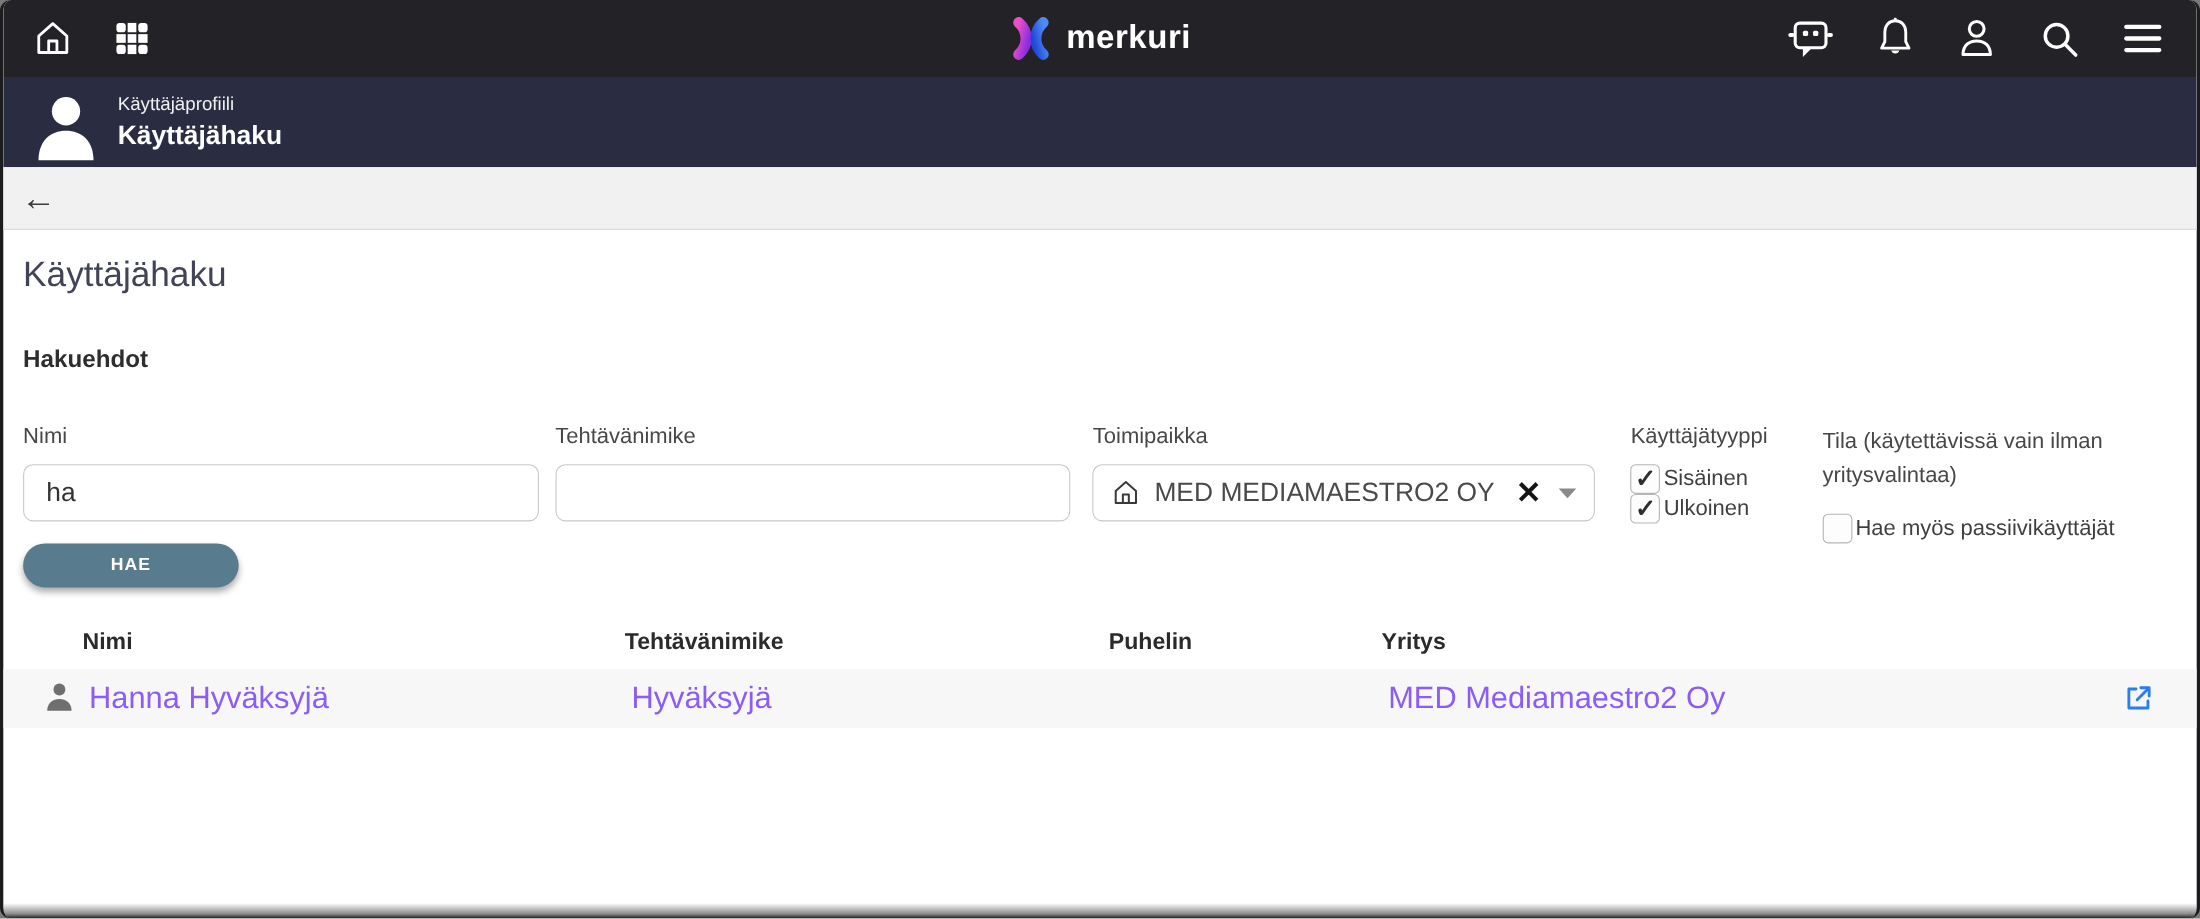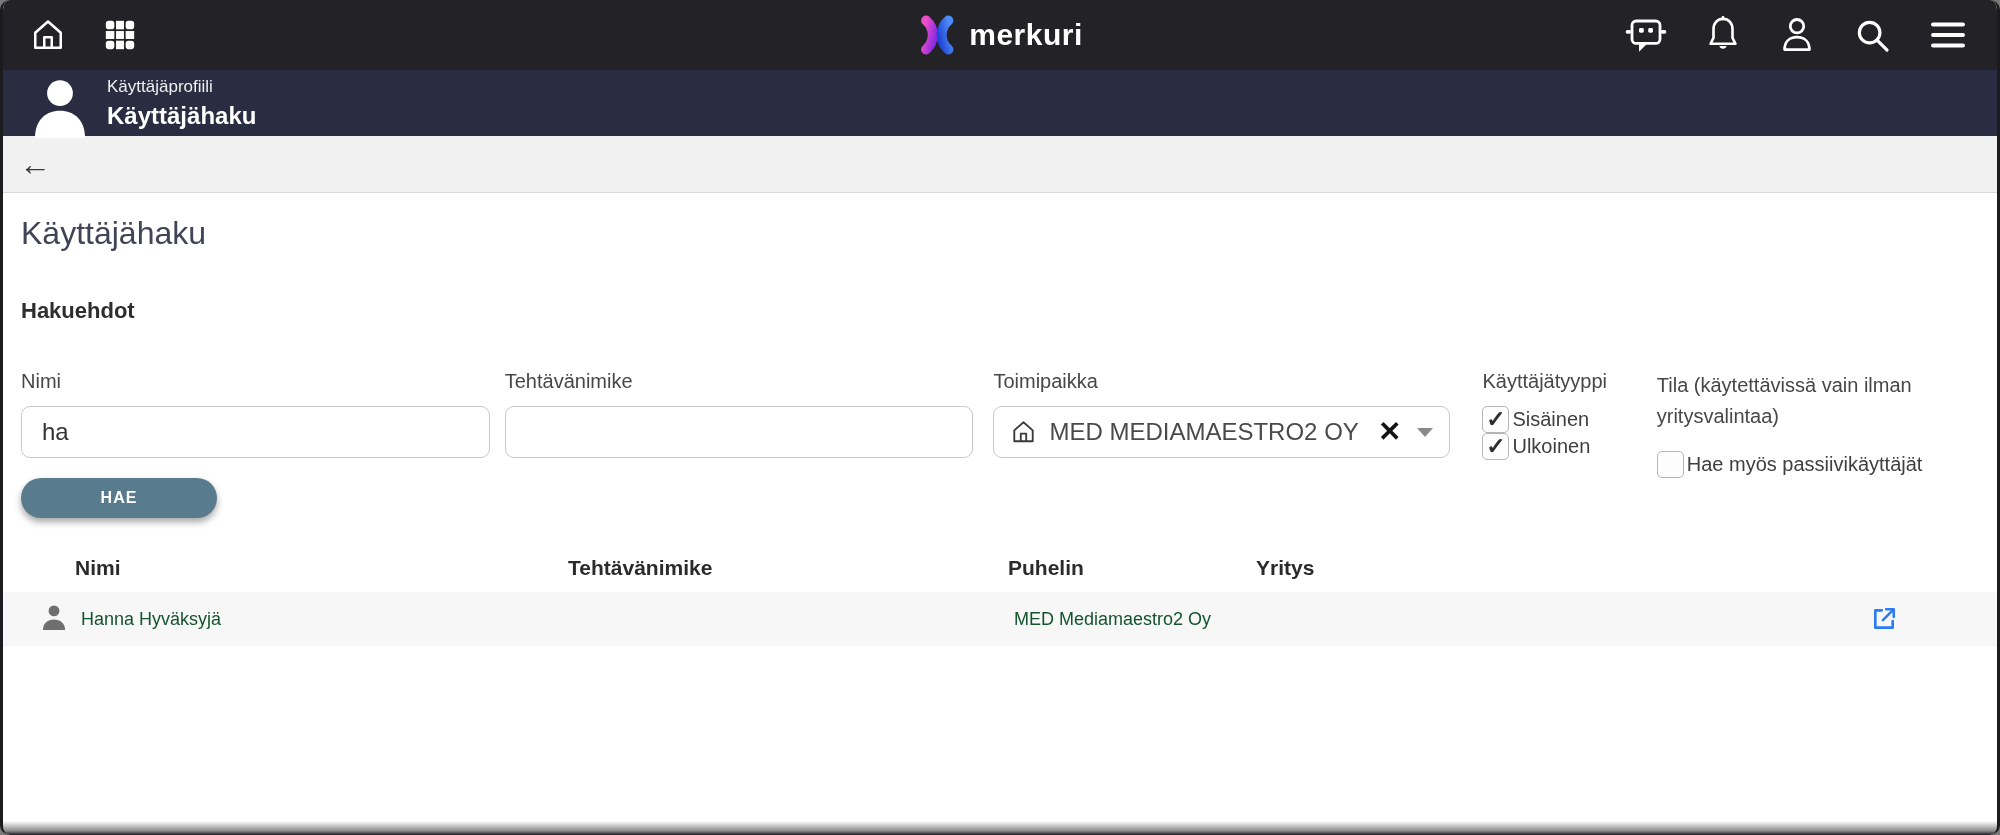--- a/index.html
+++ b/index.html
@@ -13,21 +13,21 @@
   .topbar { position:relative; height:70px; background:#232327; display:flex; align-items:center;
             padding:0 30px 0 26px; }
   .topbar .icon-btn { display:flex; align-items:center; justify-content:center; cursor:pointer; }
   .left-icons { display:flex; align-items:center; gap:36px; }
   .right-icons { display:flex; align-items:center; gap:38px; margin-left:auto; }
   .brand { position:absolute; left:50%; top:50%; transform:translate(-50%,-50%);
            display:flex; align-items:center; gap:12px; }
   .brand-text { color:#fff; font-size:30px; font-weight:bold; letter-spacing:.5px; }
 
   
-  .crumbbar { height:66px; background:#2a2c41; display:flex; align-items:center; padding:0 28px; }
+  .crumbbar { height:82px; background:#2a2c41; display:flex; align-items:center; padding:0 28px; }
   .crumb-avatar { width:58px; height:62px; flex:0 0 auto; margin-top:8px; }
   .crumb-texts { display:flex; flex-direction:column; gap:5px; margin-left:18px; }
   .crumb-small { color:#f0f0f0; font-size:17px; }
   .crumb-big   { color:#ffffff; font-size:24px; font-weight:bold; }
 
   
   .backbar { height:57px; background:#f1f1f2; border-bottom:1px solid #dadada;
              display:flex; align-items:center; padding:0 16px; }
   .back-arrow { font-size:32px; color:#3c3c3c; cursor:pointer; line-height:1; }
 
@@ -67,21 +67,21 @@
              background:#587b8d; color:#fff; font-size:16px; font-weight:bold; letter-spacing:1px;
              font-family:"Liberation Sans",sans-serif; box-shadow:0 4px 7px rgba(0,0,0,.35); cursor:pointer; }
 
   
   .results-band { margin-top:42px; height:38px; background:#e3e3e4; display:flex; align-items:center;
                   padding:0 18px; font-size:22px; font-weight:bold; color:#1f1f1f; }
   .tablegrid { display:grid; grid-template-columns:54px 493px 440px 248px 1fr 60px;
                align-items:center; padding:0 40px 0 18px; }
   .thead { height:48px; margin-top:26px; }
   .thead .th { font-size:21px; font-weight:bold; color:#2b2b2b; }
-  .trow { height:54px; background:#f7f7f8; font-size:18px; color:#14532d;padding-left:24px; }
+  .trow { height:54px; background:#f7f7f8; font-size:28px; color:#8b5cf6;padding-left:24px; }
   .row-avatar { width:30px; height:32px; margin-left:12px; }
   .link-cell { display:flex; justify-content:flex-end; }
   .extlink { cursor:pointer; }
 
   .bottom-shade { position:absolute; left:0; right:0; bottom:0; height:14px;
                   background:linear-gradient(to bottom, rgba(0,0,0,0), rgba(0,0,0,.45) 70%, #1c1c1e); }
 
   svg { display:block; }
 </style>
 </head>
@@ -247,20 +247,21 @@
     <span class="th">Yritys</span>
     <span></span>
   </div>
 
   <div class="tablegrid trow">
     <svg class="row-avatar" viewBox="0 0 24 26">
       <circle cx="12" cy="6.4" r="4.4" fill="#6f6f6f"></circle>
       <path d="M3 22 C3 16.5 7 13.4 12 13.4 C17 13.4 21 16.5 21 22 Z" fill="#6f6f6f"></path>
     </svg>
     <span>Hanna Hyväksyjä</span>
+    <span>Hyväksyjä</span>
     <span></span>
     <span>MED Mediamaestro2 Oy</span>
     <span class="link-cell">
       <svg class="extlink" width="26" height="26" viewBox="0 0 24 24" fill="none" stroke="#2b7bf3" stroke-width="2.4" stroke-linecap="round" stroke-linejoin="round">
         <path d="M10 4 L4 4 L4 20 L20 20 L20 14"></path>
         <path d="M14 3 L21 3 L21 10"></path>
         <line x1="11" y1="13" x2="20.2" y2="3.8"></line>
       </svg>
     </span>
   </div>

